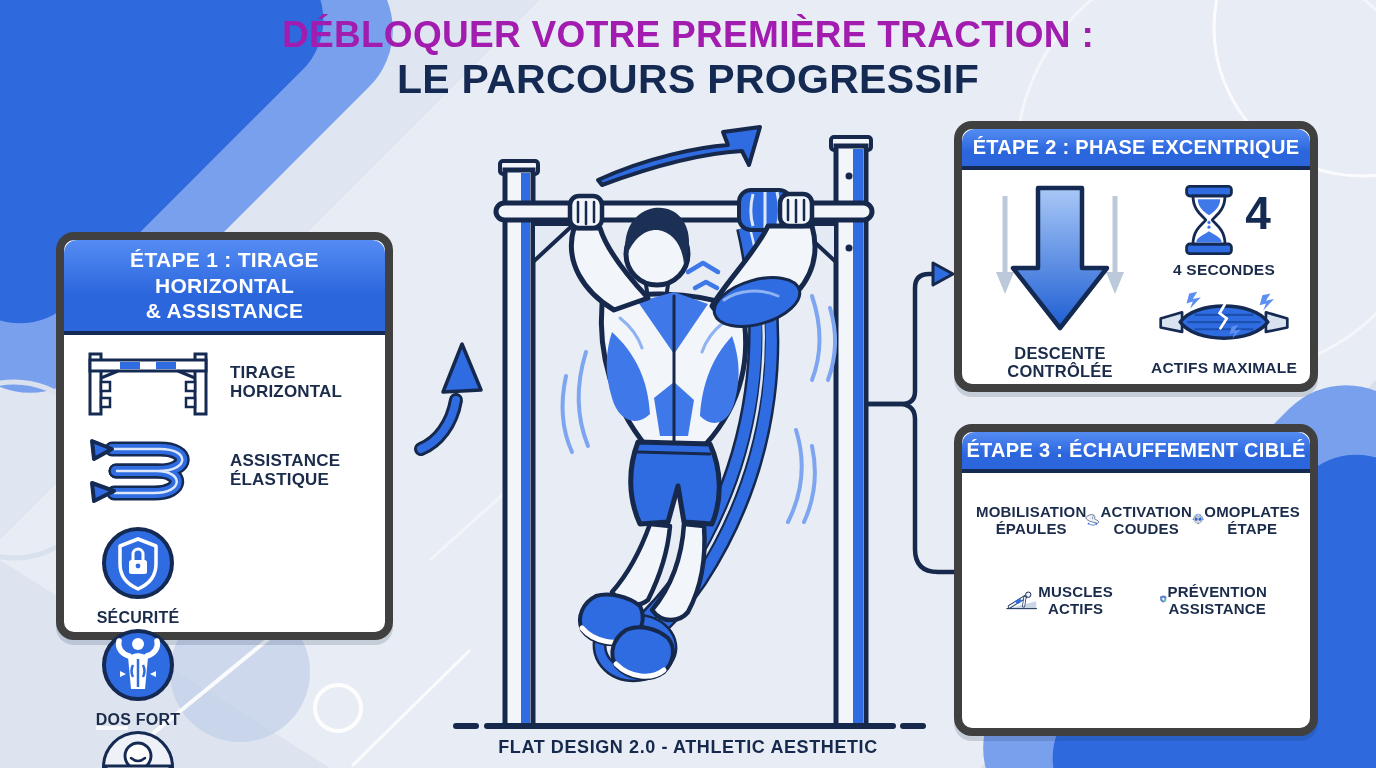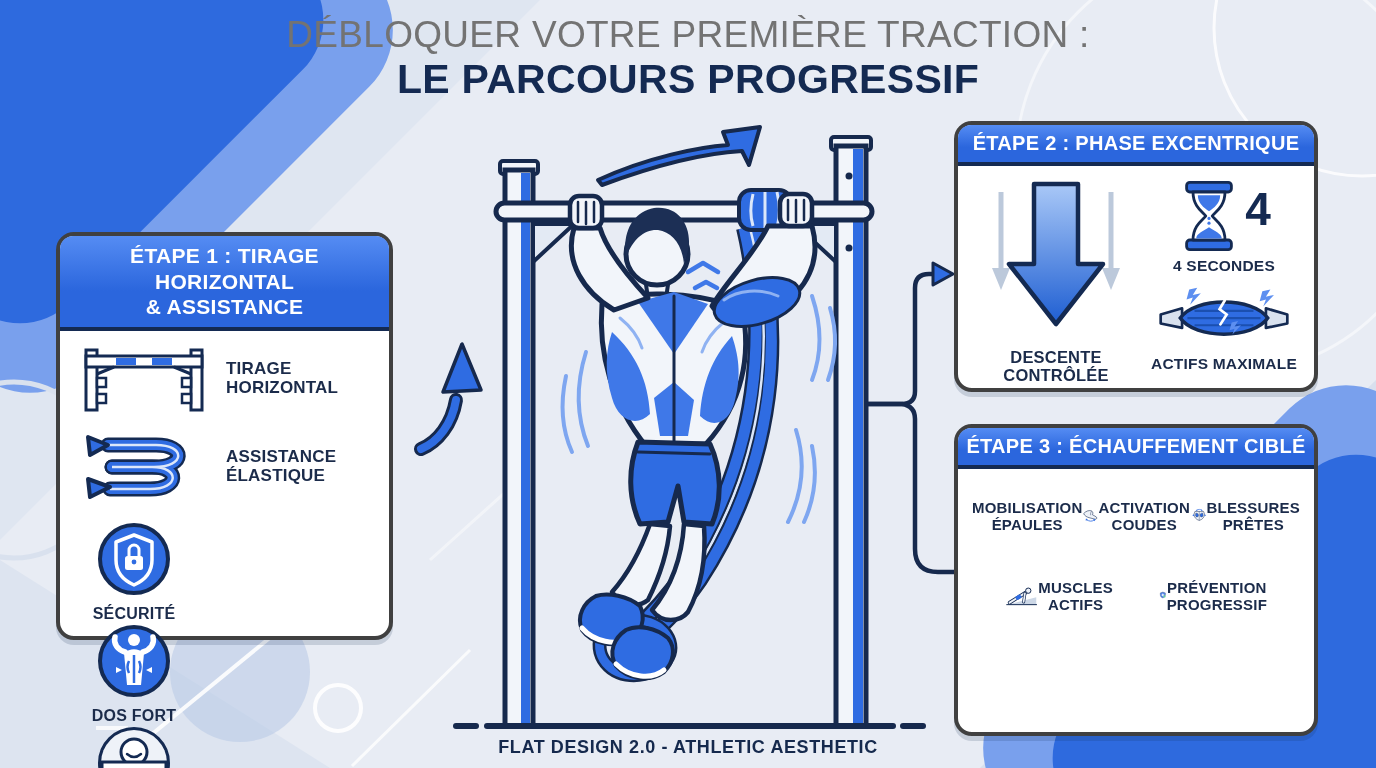--- a/index.html
+++ b/index.html
@@ -2,44 +2,44 @@
 <html><head>
 <meta charset="utf-8">
 <style>
   html,body{margin:0;padding:0;}
   body{font-family:"Liberation Sans", sans-serif;}
   #stage{position:relative;width:1376px;height:768px;background:#e8ecf4;overflow:hidden;}
   svg{display:block;}
   .bg-svg{position:absolute;left:0;top:0;}
 
   .title{position:absolute;top:16px;left:0;right:0;text-align:center;z-index:5;}
-  .title .t1{font-size:37px;font-weight:400;color:#737373;letter-spacing:.3px;line-height:1.05;}
+  .title .t1{font-size:37px;font-weight:700;color:#a21caf;letter-spacing:.3px;line-height:1.05;}
   .title .t2{font-size:41px;font-weight:800;color:#142a52;letter-spacing:.3px;line-height:1.05;margin-top:3px;}
 
-  .panel{position:absolute;background:#ffffff;border:4px solid #404040;border-radius:18px;
+  .panel{position:absolute;background:#ffffff;border:8px solid #404040;border-radius:18px;
          box-shadow:0 5px 0 rgba(20,42,82,.16);z-index:6;box-sizing:border-box;}
   .panel-header{background:linear-gradient(180deg,#558cf3 0%,#2b66dd 60%);border-bottom:4px solid #142a52;
          border-radius:13px 13px 0 0;color:#fff;font-weight:bold;text-align:center;letter-spacing:.3px;}
   #panel1{left:56px;top:232px;width:337px;height:408px;}
   #panel1 .panel-header{font-size:21px;line-height:1.22;padding:7px 2px;}
   #panel2{left:954px;top:121px;width:364px;height:271px;}
   #panel3{left:954px;top:424px;width:364px;height:312px;}
   #panel2 .panel-header,#panel3 .panel-header{font-size:20px;padding:7px 2px;}
 
   .lbl{font-weight:bold;color:#1b2b4a;text-align:center;line-height:1.12;letter-spacing:.2px;}
 
   .p1-row{display:flex;align-items:center;padding:9px 18px 0;}
   .p1-row .lbl{margin-left:16px;width:120px;text-align:left;font-size:17px;}
   .badges{display:flex;justify-content:space-between;padding:14px 22px 0;flex-direction:column;}
   .badge{width:104px;display:flex;flex-direction:column;align-items:center;}
   .badge .lbl{margin-top:8px;font-size:16px;}
 
   .p2-body{display:flex;padding:12px 8px 0 12px;}
   .p2-left{width:172px;display:flex;flex-direction:column;align-items:center;}
-  .p2-left .lbl{margin-top:12px;font-size:16.5px;width:150px;}
+  .p2-left .lbl{margin-top:4px;font-size:16.5px;width:150px;}
   .p2-right{flex:1;display:flex;flex-direction:column;align-items:center;}
   .hour-row{display:flex;align-items:flex-start;}
   .big4{font-size:46px;font-weight:800;color:#142a52;line-height:1;margin:8px 0 0 4px;}
   .p2-right .lbl{margin-top:3px;font-size:15.5px;}
 
   .p3-row1{display:flex;justify-content:space-between;padding:9px 14px 0;}
   .p3-item{display:flex;flex-direction:row;align-items:center;width:108px;}
   .p3-item .lbl{margin-top:4px;font-size:15px;}
   .p3-row2{display:flex;justify-content:center;gap:46px;padding:6px 0 0;}
 
@@ -326,21 +326,21 @@
           <path d="M20,18 L80,18 L86,36 C86,58 72,74 50,80 C28,74 14,58 14,36 Z" fill="#eef2f8" stroke="#142a52" stroke-width="3.5" stroke-linejoin="round"></path>
           <line x1="50" y1="18" x2="50" y2="80" stroke="#142a52" stroke-width="2.5"></line>
           <path d="M26,30 C40,28 46,36 44,50 C38,60 28,58 24,46 Z" fill="#2f6ce2" stroke="#142a52" stroke-width="2.5"></path>
           <path d="M74,30 C60,28 54,36 56,50 C62,60 72,58 76,46 Z" fill="#2f6ce2" stroke="#142a52" stroke-width="2.5"></path>
           <path d="M30,10 C40,2 60,2 70,10" fill="none" stroke="#2f6ce2" stroke-width="4.5"></path>
           <polygon points="25,14 36,4 38,14" fill="#2f6ce2"></polygon>
           <polygon points="75,14 64,4 62,14" fill="#2f6ce2"></polygon>
           <polygon points="2,44 14,37 14,51" fill="#2f6ce2"></polygon>
           <polygon points="98,44 86,37 86,51" fill="#2f6ce2"></polygon>
         </svg>
-        <div class="lbl">BLESSURES PRÊTES</div>
+        <div class="lbl">OMOPLATES ÉTAPE</div>
       </div>
     </div>
     <div class="p3-row2">
       <div class="p3-item">
         <svg width="104" height="74" viewBox="0 0 100 78">
           <polygon points="6,68 94,68 94,46" fill="#ccd7e6"></polygon>
           <line x1="4" y1="68" x2="96" y2="68" stroke="#142a52" stroke-width="3"></line>
           <path d="M14,62 L62,32" stroke="#142a52" stroke-width="11" stroke-linecap="round"></path>
           <path d="M14,62 L62,32" stroke="#eef2f8" stroke-width="6" stroke-linecap="round"></path>
           <path d="M60,34 L56,60" stroke="#142a52" stroke-width="9" stroke-linecap="round"></path>
@@ -352,19 +352,19 @@
       </div>
       <div class="p3-item">
         <svg width="104" height="74" viewBox="0 0 100 86">
           <path d="M50,5 L83,16 V42 C83,62 68,75 50,81 C32,75 17,62 17,42 V16 Z" fill="#2f6ce2" stroke="#142a52" stroke-width="4" stroke-linejoin="round"></path>
           <path d="M50,12 L76,21 V42 C76,58 64,69 50,74 C36,69 24,58 24,42 V21 Z" fill="none" stroke="#fff" stroke-width="2.5" stroke-linejoin="round"></path>
           <rect x="43" y="24" width="14" height="36" rx="3" fill="#fff"></rect>
           <rect x="32" y="35" width="36" height="14" rx="3" fill="#fff"></rect>
           <circle cx="71" cy="62" r="15" fill="#22b573" stroke="#fff" stroke-width="3.5"></circle>
           <path d="M64,62 l5,6 l10,-11" fill="none" stroke="#fff" stroke-width="4" stroke-linecap="round" stroke-linejoin="round"></path>
         </svg>
-        <div class="lbl">PRÉVENTION PROGRESSIF</div>
+        <div class="lbl">PRÉVENTION ASSISTANCE</div>
       </div>
     </div>
   </div>
 
   <div class="caption">FLAT DESIGN 2.0 - ATHLETIC AESTHETIC</div>
 </div>
 
 </body></html>

